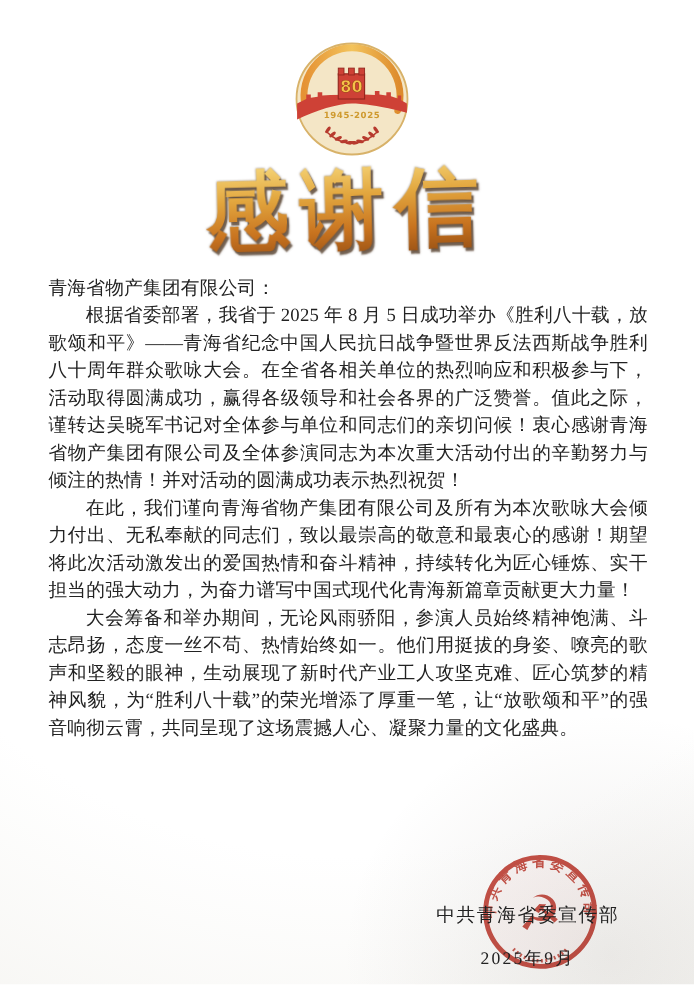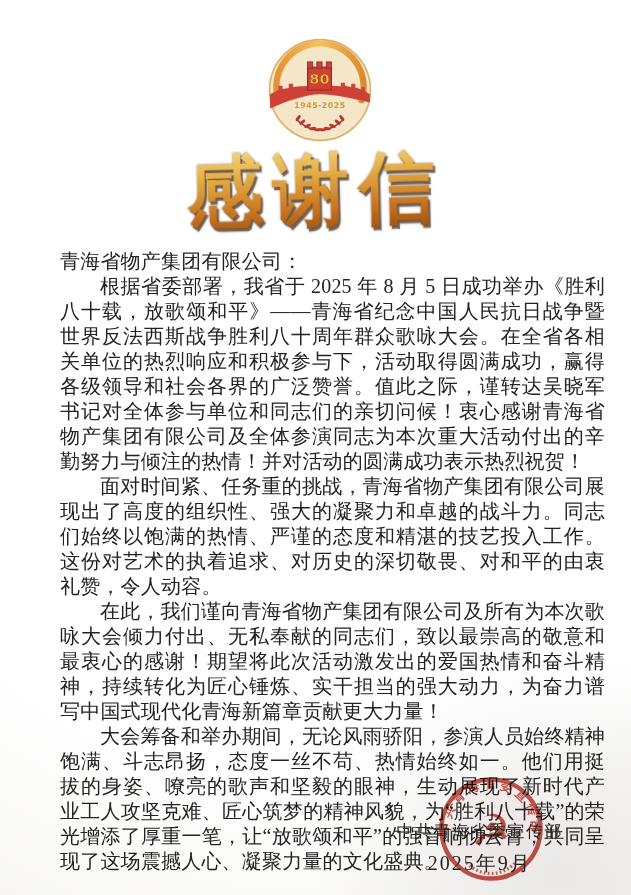--- a/index.html
+++ b/index.html
@@ -27,34 +27,33 @@
     letter-spacing:10px;
     transform:rotate(-1.5deg) scaleY(1.04);
     background:linear-gradient(178deg,#f7d87c 8%,#e2a63e 38%,#c8731f 68%,#8f4a12 96%);
     -webkit-background-clip:text;background-clip:text;color:transparent;
     filter:drop-shadow(2px 3px 0 rgba(55,30,8,.55)) drop-shadow(0 0 1px rgba(55,30,8,.6));
     font-family:"DejaVu Serif",serif;
   }
   
   .body{
     position:absolute;left:44px;top:249px;width:545px;
-    font-size:20px;line-height:25px;
+    font-size:17px;line-height:25px;
     text-align:justify;
     letter-spacing:.2px;
-    margin-left:16px;
   }
   .body p{margin:0;text-indent:2em;}
   .body p.salutation{text-indent:0;}
   
   .sig-block{
     position:absolute;top:820px;right:68px;
     text-align:center;z-index:3;
   }
   .sig-name{font-size:17px;letter-spacing:1.5px;}
-  .sig-date{font-size:20px;margin-top:7px;letter-spacing:2px;}
+  .sig-date{font-size:16px;margin-top:18px;letter-spacing:2px;}
   
   .seal{
     position:absolute;left:432px;top:770px;width:118px;height:118px;
     z-index:2;opacity:.88;filter:blur(.3px);
     mix-blend-mode:multiply;
   }
 </style>
 </head>
 <body>
 
@@ -95,21 +94,20 @@
     </g>
   </svg>
 
   <div class="title">
     <span class="title-text">感谢信</span>
   </div>
 
   <div class="body">
     <p class="salutation">青海省物产集团有限公司：</p>
     <p>根据省委部署，我省于 2025 年 8 月 5 日成功举办《胜利八十载，放歌颂和平》——青海省纪念中国人民抗日战争暨世界反法西斯战争胜利八十周年群众歌咏大会。在全省各相关单位的热烈响应和积极参与下，活动取得圆满成功，赢得各级领导和社会各界的广泛赞誉。值此之际，谨转达吴晓军书记对全体参与单位和同志们的亲切问候！衷心感谢青海省物产集团有限公司及全体参演同志为本次重大活动付出的辛勤努力与倾注的热情！并对活动的圆满成功表示热烈祝贺！</p>
-    <p>面对时间紧、任务重的挑战，青海省物产集团有限公司展现出了高度的组织性、强大的凝聚力和卓越的战斗力。同志们始终以饱满的热情、严谨的态度和精湛的技艺投入工作。这份对艺术的执着追求、对历史的深切敬畏、对和平的由衷礼赞，令人动容。</p>
     <p>在此，我们谨向青海省物产集团有限公司及所有为本次歌咏大会倾力付出、无私奉献的同志们，致以最崇高的敬意和最衷心的感谢！期望将此次活动激发出的爱国热情和奋斗精神，持续转化为匠心锤炼、实干担当的强大动力，为奋力谱写中国式现代化青海新篇章贡献更大力量！</p>
     <p>大会筹备和举办期间，无论风雨骄阳，参演人员始终精神饱满、斗志昂扬，态度一丝不苟、热情始终如一。他们用挺拔的身姿、嘹亮的歌声和坚毅的眼神，生动展现了新时代产业工人攻坚克难、匠心筑梦的精神风貌，为“胜利八十载”的荣光增添了厚重一笔，让“放歌颂和平”的强音响彻云霄，共同呈现了这场震撼人心、凝聚力量的文化盛典。</p>
   </div>
 
   <svg class="seal" viewBox="0 0 112 112" aria-hidden="true">
     <circle cx="56" cy="56" r="47" fill="rgba(200,60,50,0.04)" stroke="#bf3a2e" stroke-width="4.2"></circle>
     <path id="sealArc" d="M19.4 69.3 A39 39 0 1 1 92.6 69.3" fill="none"></path>
     <text font-size="11.5" fill="#bf3a2e" font-weight="bold" letter-spacing="3.5" font-family="DejaVu Sans, sans-serif">
       <textPath href="#sealArc" startOffset="8">中共青海省委宣传部</textPath>
     </text>

